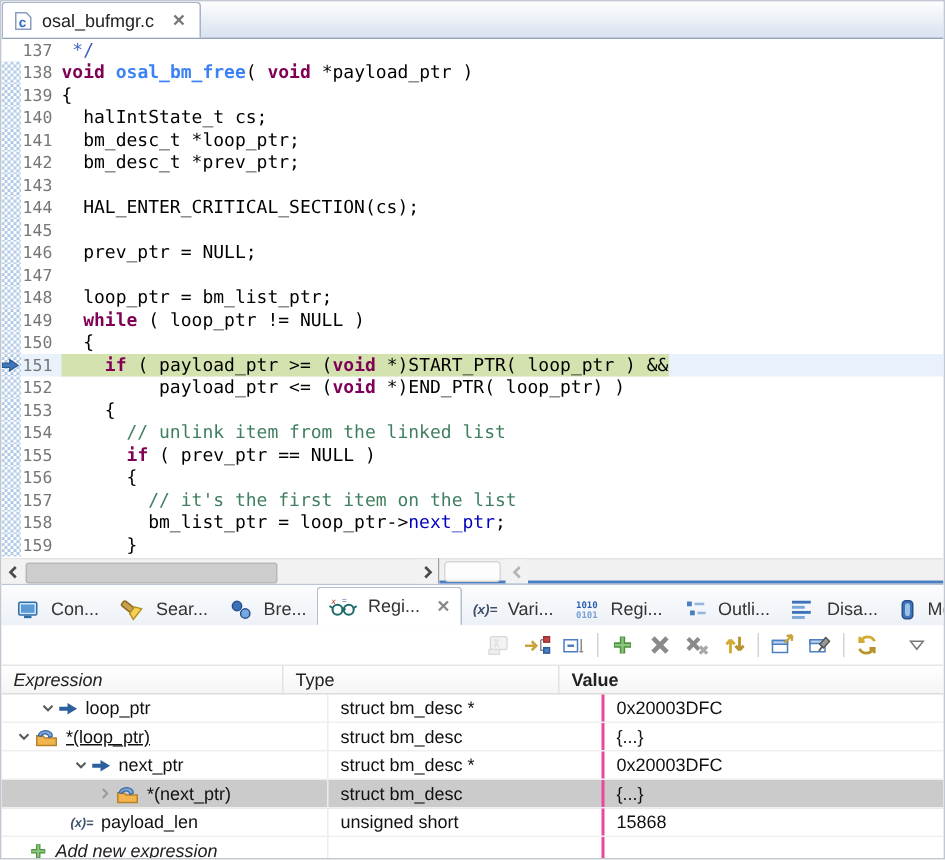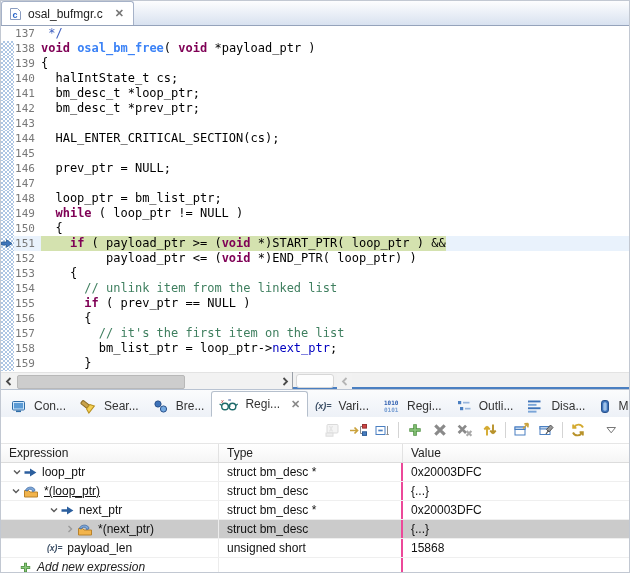--- a/index.html
+++ b/index.html
@@ -49,23 +49,23 @@
   .pwin{margin-left:auto;display:flex;gap:9px;padding-right:8px;align-items:center;height:22px;}
   .ptoolbar{height:26px;display:flex;justify-content:flex-end;align-items:center;gap:6px;
             padding-right:8px;background:#fff;border-bottom:1px solid #e6e6e6;}
   .tsep{width:1px;height:16px;background:#d4d4d4;}
   .tbtn{width:19px;height:18px;display:flex;align-items:center;justify-content:center;}
   .tbtn.dim{opacity:.55;}
   .tbtn.menu{margin-left:8px;}
   
   .thead{height:18px;display:flex;align-items:center;font-size:12px;color:#222;
          border-bottom:1px solid #dcdcdc;background:linear-gradient(#ffffff,#f5f5f5);}
-  .col1{width:218px;padding-left:8px;box-sizing:border-box;border-right:1px solid #e2e2e2;height:100%;display:flex;align-items:center;}
+  .col1{width:188px;padding-left:8px;box-sizing:border-box;border-right:1px solid #e2e2e2;height:100%;display:flex;align-items:center;font-style:italic;}
   .col2{width:184px;padding-left:8px;box-sizing:border-box;border-right:1px solid #e2e2e2;height:100%;display:flex;align-items:center;}
-  .col3{flex:1;padding-left:8px;display:flex;align-items:center;height:100%;}
+  .col3{flex:1;padding-left:8px;display:flex;align-items:center;height:100%;font-weight:bold;}
   .trow{height:18px;display:flex;align-items:center;font-size:12px;color:#111;border-bottom:1px solid #efefef;}
   .trow.selected{background:#cbcbcb;}
   .trow .c1{width:218px;box-sizing:border-box;display:flex;align-items:center;height:100%;border-right:1px solid #ececec;overflow:hidden;}
   .trow .c2{width:184px;box-sizing:border-box;padding-left:8px;display:flex;align-items:center;height:100%;border-right:2px solid #ec4899;}
   .trow .c3{flex:1;padding-left:8px;}
   .chev{width:14px;flex:none;display:flex;align-items:center;justify-content:center;}
   .ticon{margin-right:5px;display:inline-flex;align-items:center;}
   .addrow .expr{font-style:italic;color:#222;}
 </style>
 </head>
@@ -317,21 +317,21 @@
           </svg>
         </div>
       </div>
     <div class="thead">
       <div class="col1">Expression</div>
       <div class="col2">Type</div>
       <div class="col3">Value</div>
     </div>
     <div id="tableRows">
         <div class="trow">
-          <div class="c1" style="padding-left: 9px;">
+          <div class="c1" style="padding-left: 24px;">
             <span class="ic chev">
               <svg width="10" height="10">
                 <path d="M2 3.5 L5 6.5 L8 3.5" fill="none" stroke="#5a5a5a" stroke-width="1.4"></path>
               </svg>
             </span>
             <span class="ic ticon">
               <svg width="13" height="11">
                 <path d="M0.5 4.2 L6 4.2 L6 1.6 L12.4 5.5 L6 9.4 L6 6.8 L0.5 6.8 Z" fill="#2c5f9e"></path>
               </svg>
             </span>

